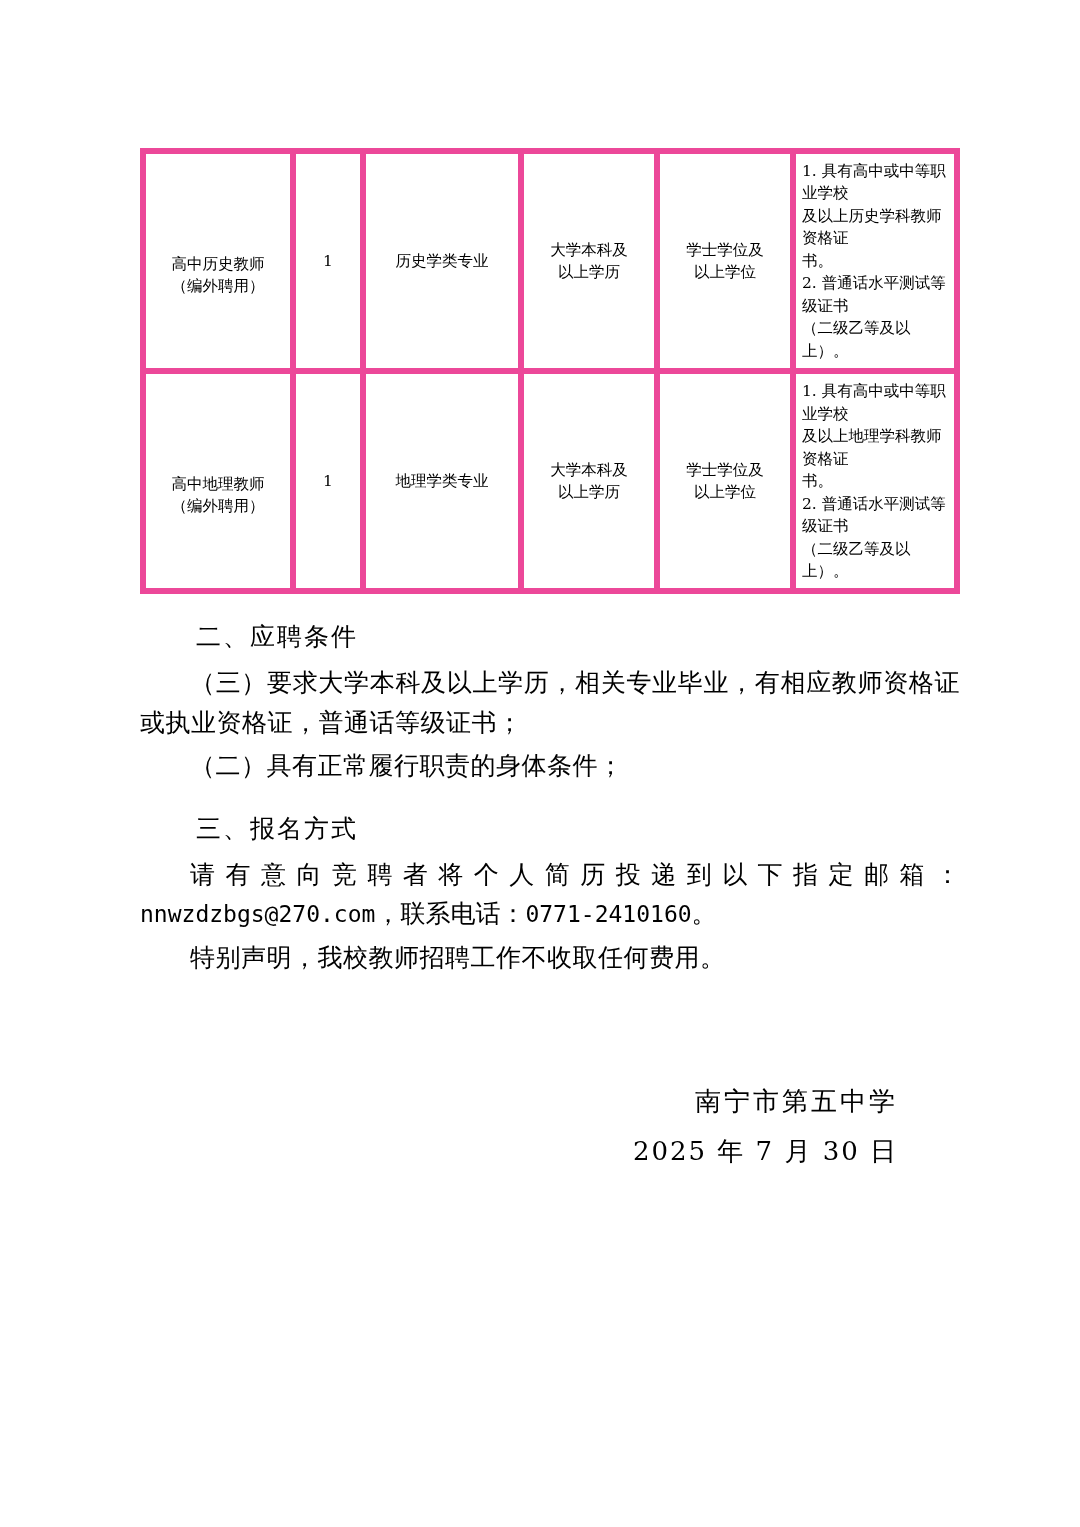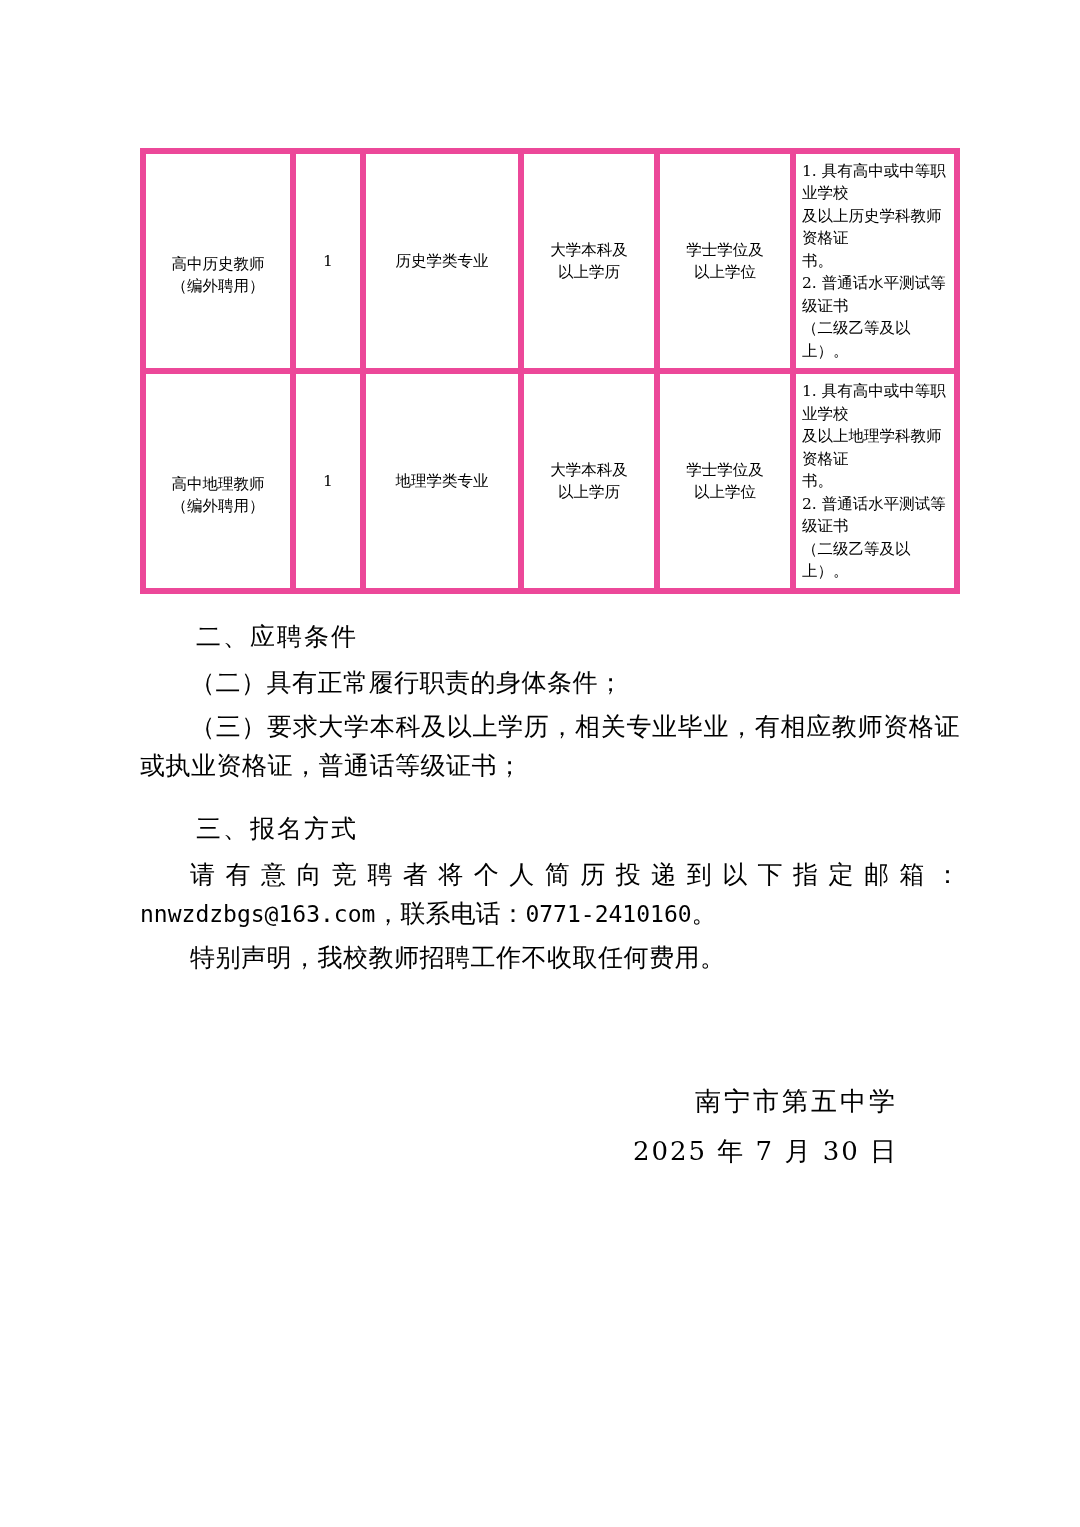--- a/index.html
+++ b/index.html
@@ -172,26 +172,26 @@
             <span class="req-line">书。</span>
             <span class="req-line">2. 普通话水平测试等级证书</span>
             <span class="req-line">（二级乙等及以上）。</span>
           </td>
         </tr>
       </tbody>
     </table>
 
     <h2 class="section">二、应聘条件</h2>
 
+    <p class="para indent">（三）要求大学本科及以上学历，相关专业毕业，有相应教师资格证或执业资格证，普通话等级证书；</p>
     <p class="para indent">（二）具有正常履行职责的身体条件；</p>
-    <p class="para indent">（三）要求大学本科及以上学历，相关专业毕业，有相应教师资格证或执业资格证，普通话等级证书；</p>
 
     <h2 class="section">三、报名方式</h2>
 
-    <p class="para indent email"><span>请有意向竞聘者将个人简历投递到以下指定邮箱：</span><span class="mono">nnwzdzbgs@163.com</span><span>，联系电话：</span><span class="mono">0771-2410160</span><span>。</span></p>
+    <p class="para indent email"><span>请有意向竞聘者将个人简历投递到以下指定邮箱：</span><span class="mono">nnwzdzbgs@270.com</span><span>，联系电话：</span><span class="mono">0771-2410160</span><span>。</span></p>
 
     <p class="para indent">特别声明，我校教师招聘工作不收取任何费用。</p>
 
     <div class="sign">
       <div>南宁市第五中学</div>
       <div class="date">2025 年 7 月 30 日</div>
     </div>
 
   </div>
 </div>

